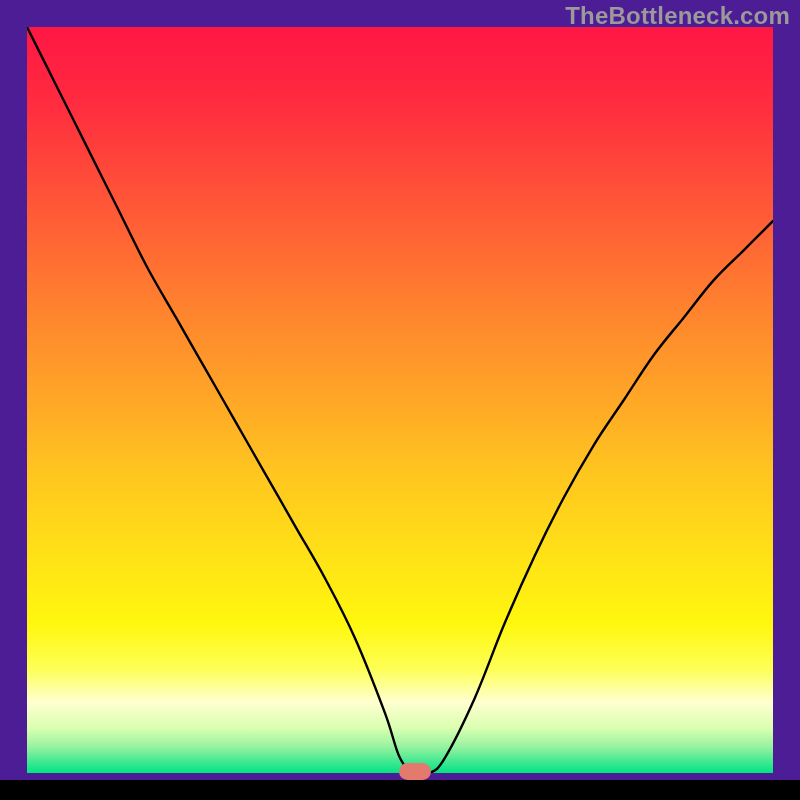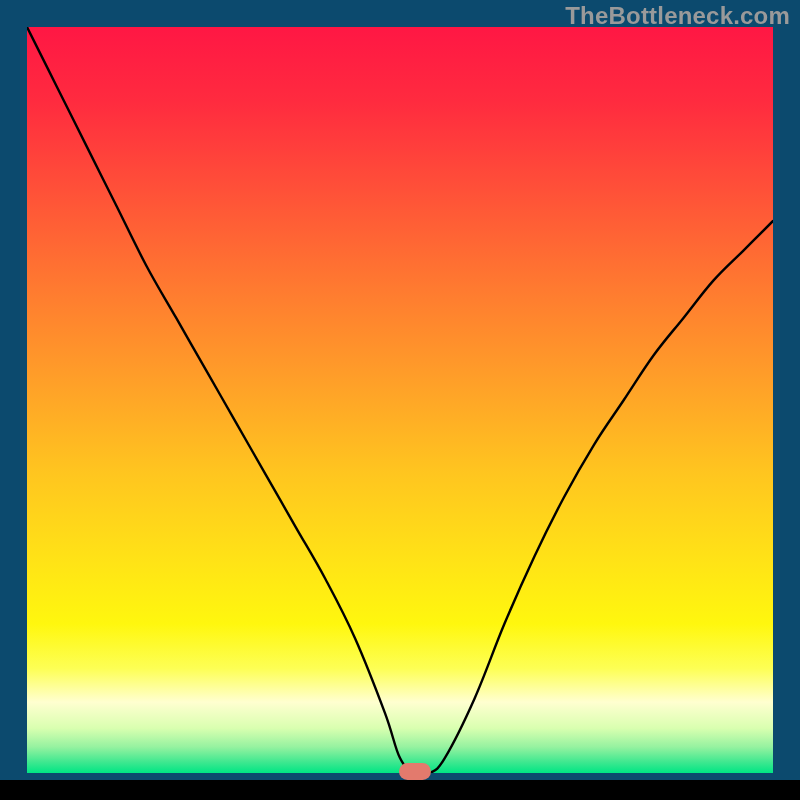--- a/index.html
+++ b/index.html
@@ -7,21 +7,21 @@
     padding: 0;
     width: 800px;
     height: 800px;
     background: #000;
     overflow: hidden;
   }
   .chart-container {
     position: relative;
     width: 800px;
     height: 780px;
-    background: #0c4a6e;
+    background: #4c1d95;
   }
   .watermark {
     position: absolute;
     top: 2px;
     right: 10px;
     font-family: Arial, Helvetica, sans-serif;
     font-size: 24px;
     font-weight: 600;
     color: #9a9a9a;
     letter-spacing: 0.2px;

